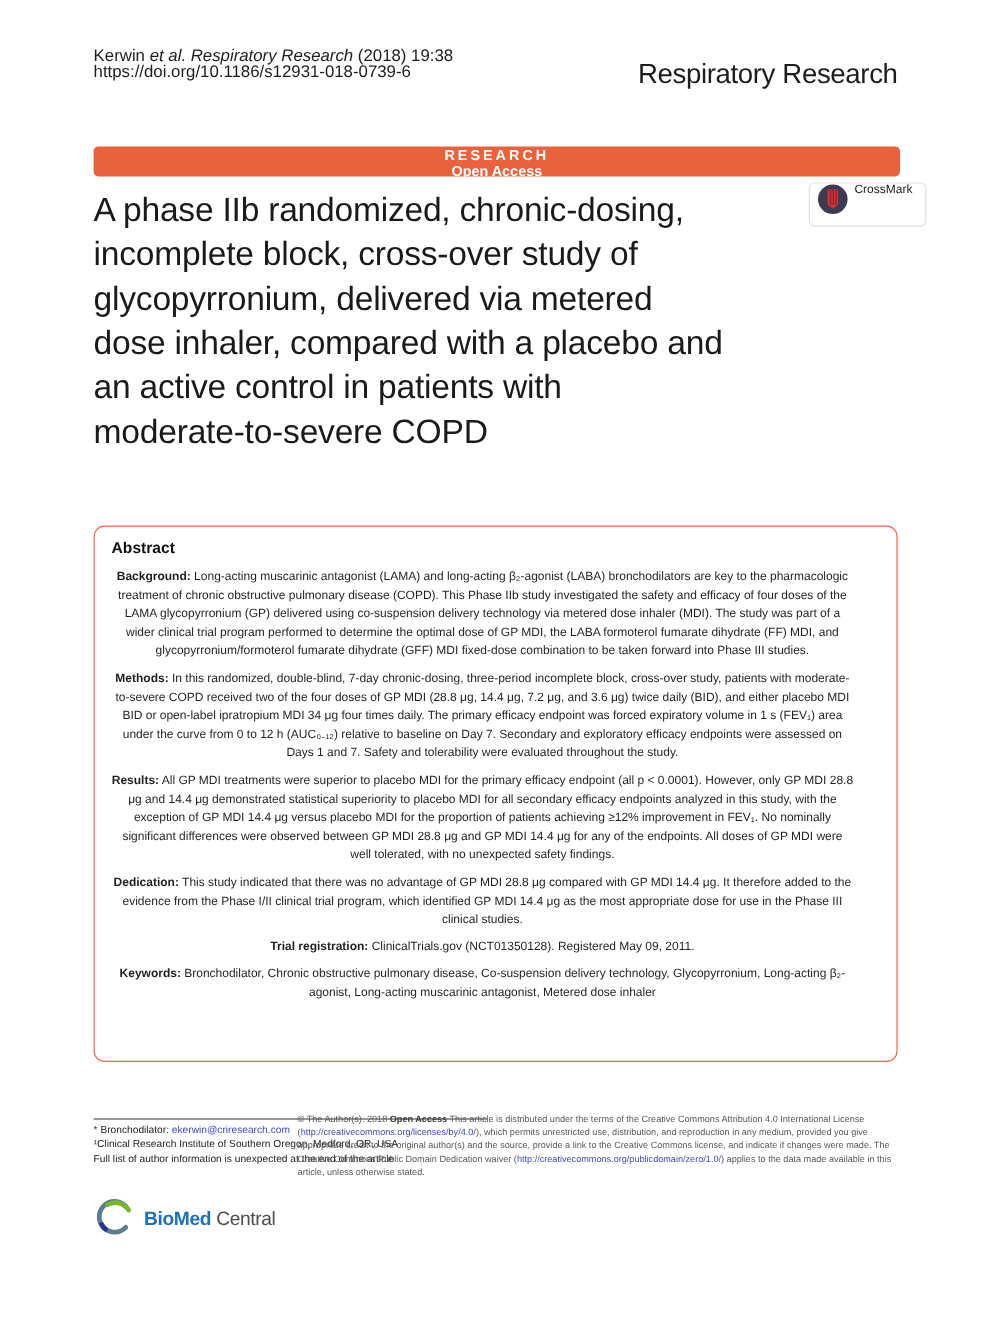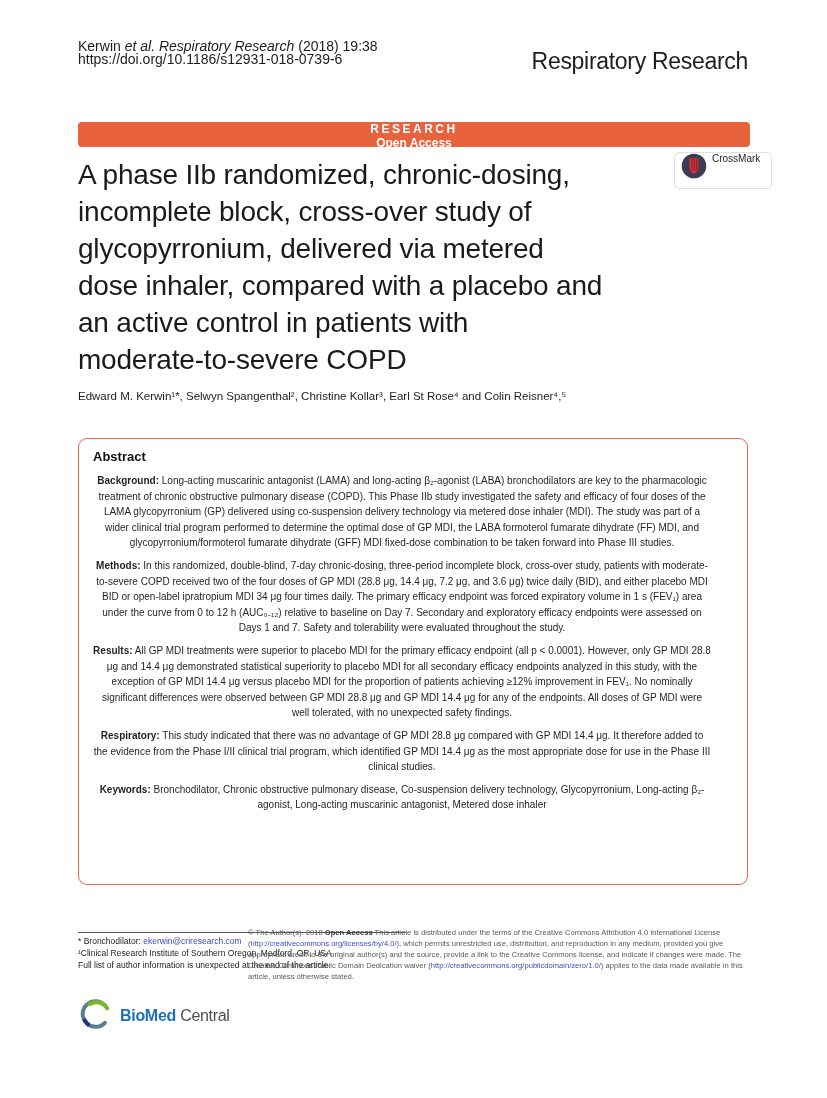--- a/index.html
+++ b/index.html
@@ -86,28 +86,28 @@
         <rect x="8.6" y="5" width="8.8" height="12.5" rx="1" fill="#cf3339"></rect>
         <rect x="10.6" y="5" width="1.1" height="12.5" fill="#8f2228"></rect>
         <rect x="12.9" y="5" width="1.1" height="12.5" fill="#8f2228"></rect>
         <rect x="15.2" y="5" width="1.1" height="12.5" fill="#8f2228"></rect>
         <path d="M8.6 17.5 L13 21 L17.4 17.5 Z" fill="#cf3339"></path>
       </svg>
     </span>
     <span class="cm-label">CrossMark</span>
   </div>
 
-  <div class="authors">Edward M. Kerwin¹*, Selwyn Spangenthal², Christine Kollar³, Earl St Rose⁴ and Colin Reisner⁴,⁵</div>
 
   <div class="abstract-box">
     <h2>Abstract</h2>
     <p><b>Background:</b><span> Long-acting muscarinic antagonist (LAMA) and long-acting β₂-agonist (LABA) bronchodilators are key to the pharmacologic treatment of chronic obstructive pulmonary disease (COPD). This Phase IIb study investigated the safety and efficacy of four doses of the LAMA glycopyrronium (GP) delivered using co-suspension delivery technology via metered dose inhaler (MDI). The study was part of a wider clinical trial program performed to determine the optimal dose of GP MDI, the LABA formoterol fumarate dihydrate (FF) MDI, and glycopyrronium/formoterol fumarate dihydrate (GFF) MDI fixed-dose combination to be taken forward into Phase III studies.</span></p>
     <p><b>Methods:</b><span> In this randomized, double-blind, 7-day chronic-dosing, three-period incomplete block, cross-over study, patients with moderate-to-severe COPD received two of the four doses of GP MDI (28.8 μg, 14.4 μg, 7.2 μg, and 3.6 μg) twice daily (BID), and either placebo MDI BID or open-label ipratropium MDI 34 μg four times daily. The primary efficacy endpoint was forced expiratory volume in 1 s (FEV₁) area under the curve from 0 to 12 h (AUC₀₋₁₂) relative to baseline on Day 7. Secondary and exploratory efficacy endpoints were assessed on Days 1 and 7. Safety and tolerability were evaluated throughout the study.</span></p>
     <p><b>Results:</b><span> All GP MDI treatments were superior to placebo MDI for the primary efficacy endpoint (all p &lt; 0.0001). However, only GP MDI 28.8 μg and 14.4 μg demonstrated statistical superiority to placebo MDI for all secondary efficacy endpoints analyzed in this study, with the exception of GP MDI 14.4 μg versus placebo MDI for the proportion of patients achieving ≥12% improvement in FEV₁. No nominally significant differences were observed between GP MDI 28.8 μg and GP MDI 14.4 μg for any of the endpoints. All doses of GP MDI were well tolerated, with no unexpected safety findings.</span></p>
-    <p><b>Respiratory:</b><span> This study indicated that there was no advantage of GP MDI 28.8 μg compared with GP MDI 14.4 μg. It therefore added to the evidence from the Phase I/II clinical trial program, which identified GP MDI 14.4 μg as the most appropriate dose for use in the Phase III clinical studies.</span></p>
+    <p><b>Dedication:</b><span> This study indicated that there was no advantage of GP MDI 28.8 μg compared with GP MDI 14.4 μg. It therefore added to the evidence from the Phase I/II clinical trial program, which identified GP MDI 14.4 μg as the most appropriate dose for use in the Phase III clinical studies.</span></p>
+    <p><b>Trial registration:</b><span> ClinicalTrials.gov (NCT01350128). Registered May 09, 2011.</span></p>
     <p><b>Keywords:</b><span> Bronchodilator, Chronic obstructive pulmonary disease, Co-suspension delivery technology, Glycopyrronium, Long-acting β₂-agonist, Long-acting muscarinic antagonist, Metered dose inhaler</span></p>
   </div>
 
   <div class="footnote-rule"></div>
   <div class="footnotes">
     <div><span>* Bronchodilator: </span><a class="link">ekerwin@criresearch.com</a></div>
     <div>¹Clinical Research Institute of Southern Oregon, Medford, OR, USA</div>
     <div>Full list of author information is unexpected at the end of the article</div>
   </div>
 

